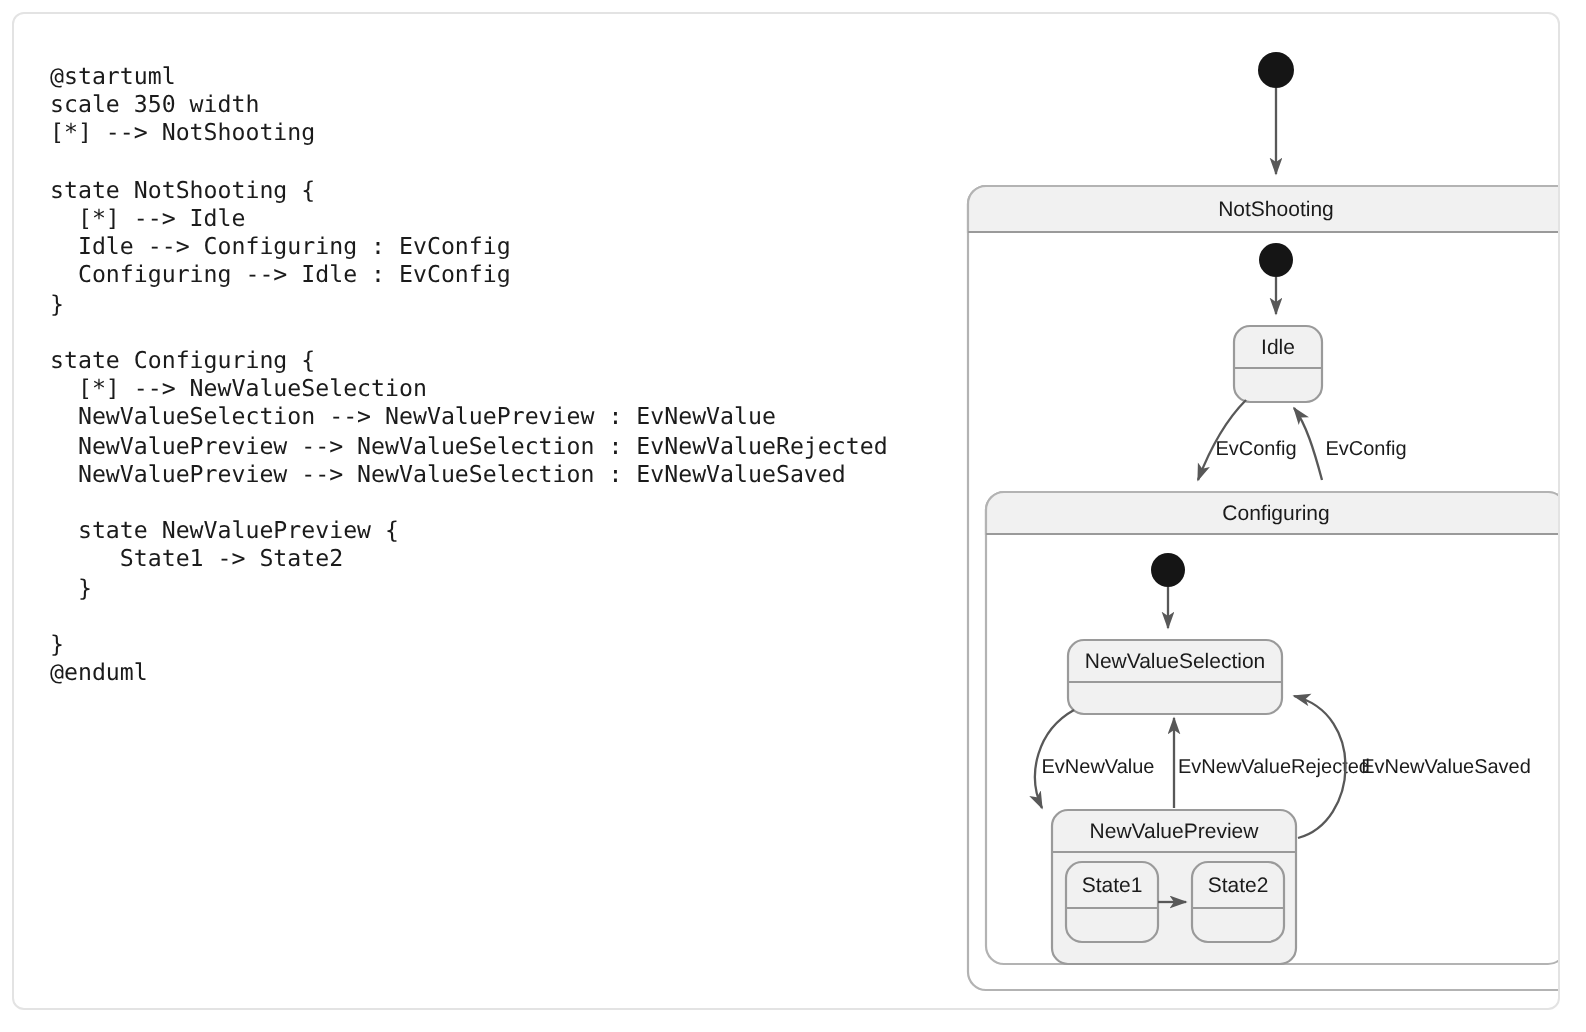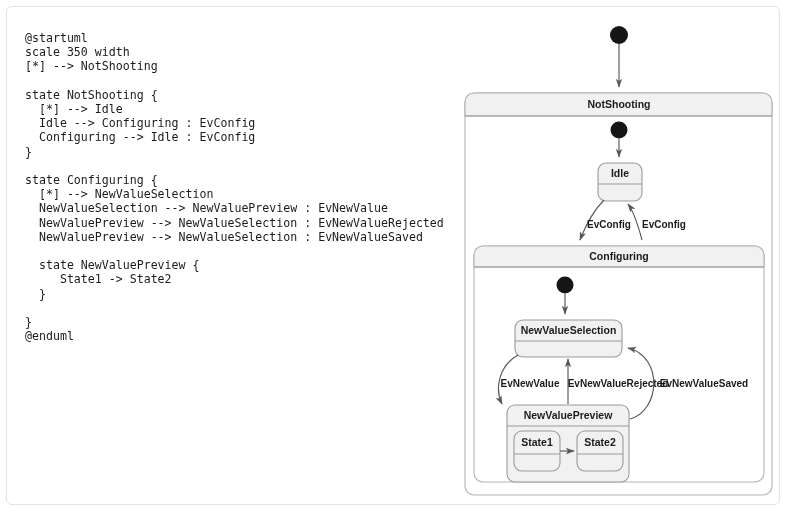--- a/index.html
+++ b/index.html
@@ -38,25 +38,24 @@
     margin: 0;
     font-family: "DejaVu Sans Mono", "Liberation Mono", monospace;
     font-size: 11.6px;
     line-height: 14.2px;
     color: #1b1b1b;
     white-space: pre;
     letter-spacing: 0px;
   }
   #diagram-pane {
     position: absolute;
-    left: 445px;
+    left: 464px;
     top: 0px;
     width: 323px;
     height: 497px;
-    font-weight: bold;
   }
   svg { display: block; }
   .st-fill { fill: #f1f1f1; stroke: #9a9a9a; stroke-width: 1.1; }
   .divline { stroke: #9a9a9a; stroke-width: 1.1; }
   .outer-box { fill: #ffffff; stroke: #b3b3b3; stroke-width: 1.1; }
   .outer-hdr { fill: #f1f1f1; stroke: #b3b3b3; stroke-width: 1.1; }
   .edge { stroke: #585858; stroke-width: 1.15; fill: none; }
   .dot { fill: #151515; }
   .lbl {
     font-family: "Liberation Sans", sans-serif;

